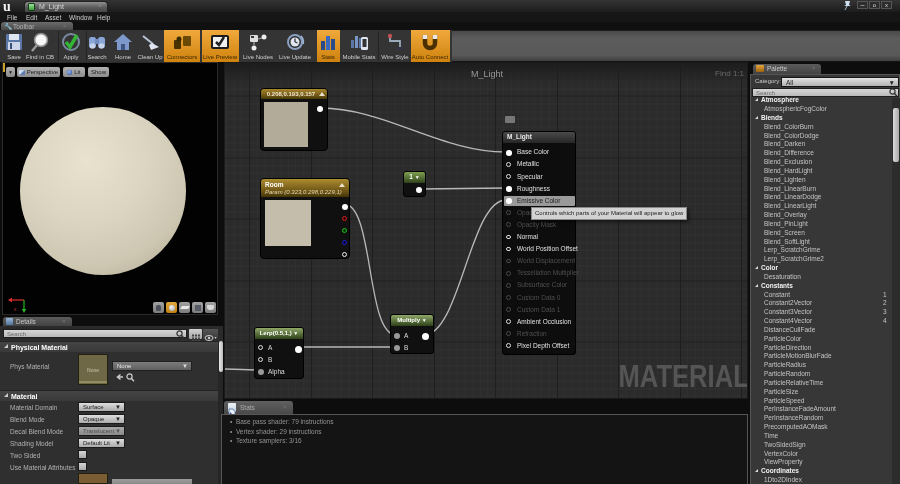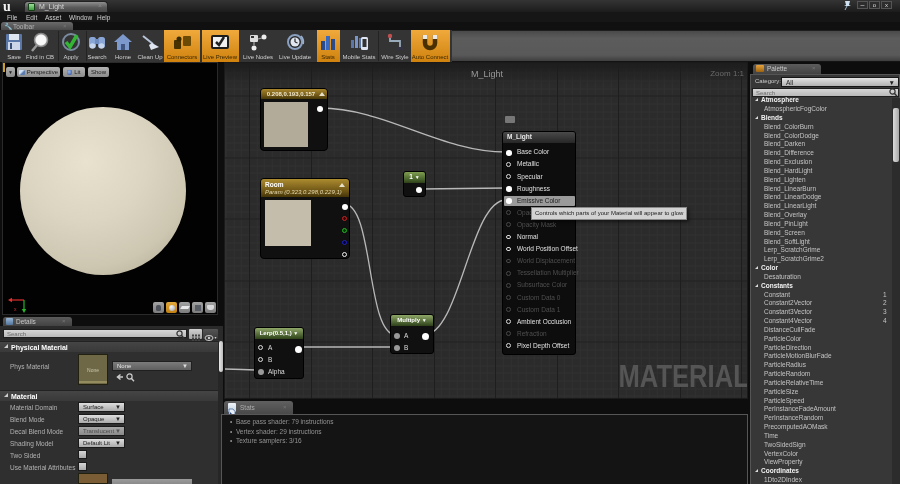--- a/index.html
+++ b/index.html
@@ -251,21 +251,21 @@
 <div class="abs" id="graph" style="left:224px;top:62px;width:524px;height:337px;background:#2b2b2b;border:1px solid #1a1a1a;overflow:hidden;">
   <div id="grid" class="abs" style="left:0;top:0;width:524px;height:337px;
     background-image:
       repeating-linear-gradient(90deg,#1e1e1e 0 1px,transparent 1px 61.5px),
       repeating-linear-gradient(0deg,#1e1e1e 0 1px,transparent 1px 61.5px),
       repeating-linear-gradient(90deg,#303030 0 1px,transparent 1px 7.69px),
       repeating-linear-gradient(0deg,#303030 0 1px,transparent 1px 7.69px);
     background-position:24px 4.5px,24px 4.5px,0.9px 4.5px,0.9px 4.5px;"></div>
   <div class="abs" style="left:0;top:0;width:524px;height:22px;background:linear-gradient(#1d1d1d,rgba(43,43,43,0));"></div>
   <div class="abs" style="left:0;top:5.5px;width:524px;text-align:center;font-size:9px;color:#989898;">M_Light</div>
-  <div class="abs" style="right:3px;top:6px;font-size:8px;color:#6a6a6a;">Zoom 1:1</div>
+  <div class="abs" style="right:3px;top:6px;font-size:8px;color:#6a6a6a;">Find 1:1</div>
   <div class="abs" style="right:-2px;top:296px;font-size:31px;font-weight:bold;color:#555;transform:scaleX(0.826);transform-origin:100% 50%;">MATERIAL</div>
 
   <svg class="abs" style="left:0;top:0;" width="524" height="337">
     <path d="M 95 45 C 160 45, 215 89, 281 89" stroke="#b8b8b8" stroke-width="1.3" fill="none"></path>
     <path d="M 195 126 L 281 125" stroke="#b8b8b8" stroke-width="1.3" fill="none"></path>
     <path d="M 119 141 C 149 141, 141 272, 171 272" stroke="#b8b8b8" stroke-width="1.3" fill="none"></path>
     <path d="M 71 284 L 171 284" stroke="#b8b8b8" stroke-width="1.3" fill="none"></path>
     <path d="M 199 272 C 235 272, 245 137, 281 137" stroke="#b8b8b8" stroke-width="1.3" fill="none"></path>
     <path d="M 0 306 C 18 306, 16 307, 34 307" stroke="#b8b8b8" stroke-width="1.3" fill="none"></path>
   </svg>

